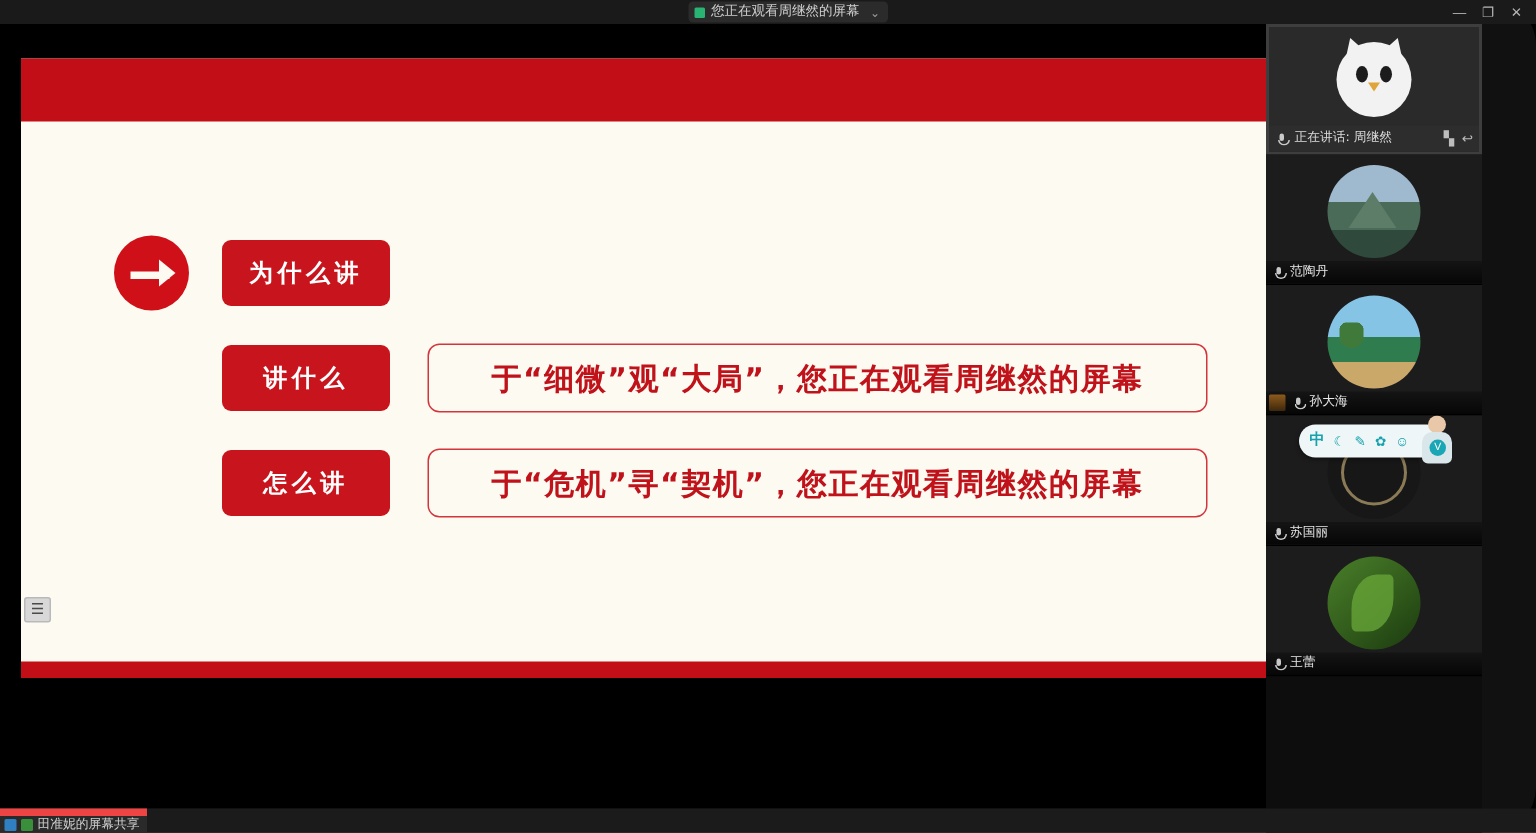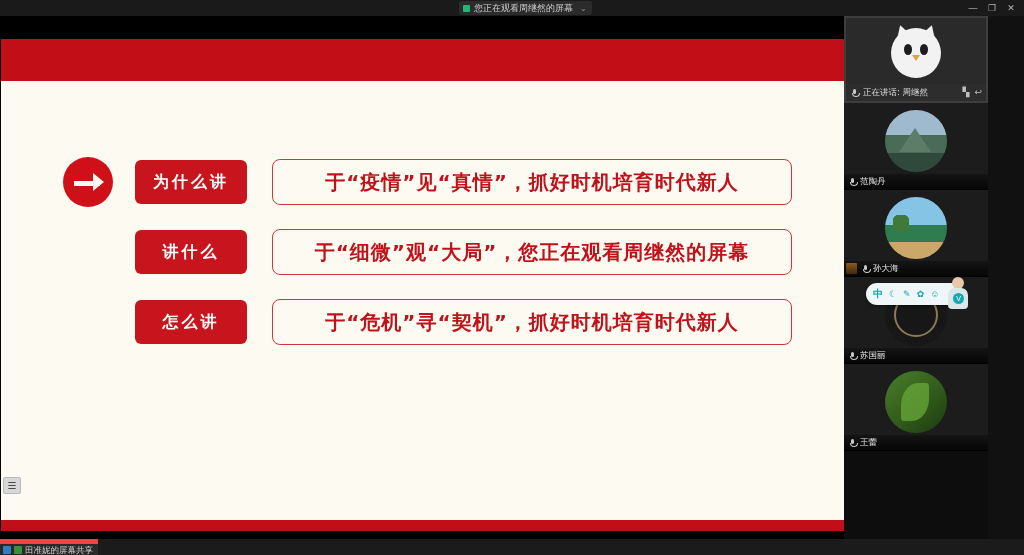--- a/index.html
+++ b/index.html
@@ -2,21 +2,21 @@
 <html><head>
 <meta charset="utf-8">
 <style>
   * { box-sizing: border-box; margin:0; padding:0; }
   html, body {
     width: 1024px; height: 555px;
     overflow: hidden;
     background: #000;
     font-family: "Liberation Sans", "DejaVu Sans", sans-serif;
   }
-  #app { position: relative; width:1024px; height:555px; background:#111; }
+  #app { position: relative; width:1024px; height:555px; background:#111;border-radius:30px; }
 
   
   .topbar {
     position:absolute; left:0; top:0; width:1024px; height:16px;
     background:#1a1a1a;
   }
   .share-pill {
     position:absolute; left:459px; top:1px; height:14px;
     display:flex; align-items:center; gap:4px;
     background:#2b2b2b; border-radius:3px; padding:0 5px 0 4px;
@@ -36,21 +36,21 @@
     color:#b6b6b6; font-size:9px; line-height:16px; display:inline-block;
     width:10px; text-align:center; cursor:default;
   }
 
   
   .stage {
     position:absolute; left:0; top:16px; width:880px; height:523px;
     background:#000; overflow:hidden;
   }
   .slide {
-    position:absolute; left:1px; top:23px; width:880px; height:492px;
+    position:absolute; left:14px; top:23px; width:880px; height:413px;
     background:#fdfaf1;
   }
   .slide-topband {
     position:absolute; left:0; top:0; width:880px; height:42px;
     background:#c20e16;
   }
   .slide-botband {
     position:absolute; left:0; bottom:0; width:880px; height:11px;
     background:#c20e16;
   }
@@ -252,33 +252,32 @@
   <div class="stage">
     <div class="slide">
       <div class="slide-topband"></div>
       <div class="slide-botband"></div>
 
       <div class="rows">
 
         <div class="row">
           <div class="arrow-badge"></div>
           <div class="tag">为什么讲</div>
-          <div class="stmt">于“疫情”见“真情”，抓好时机培育时代新人</div>
         </div>
 
         <div class="row">
           <div class="arrow-spacer"></div>
           <div class="tag">讲什么</div>
           <div class="stmt">于“细微”观“大局”，您正在观看周继然的屏幕</div>
         </div>
 
         <div class="row">
           <div class="arrow-spacer"></div>
           <div class="tag">怎么讲</div>
-          <div class="stmt">于“危机”寻“契机”，抓好时机培育时代新人</div>
+          <div class="stmt">于“危机”寻“契机”，您正在观看周继然的屏幕</div>
         </div>
 
       </div>
 
       <div class="slide-menu-btn">☰</div>
     </div>
   </div>
 
   <div class="strip">
 

